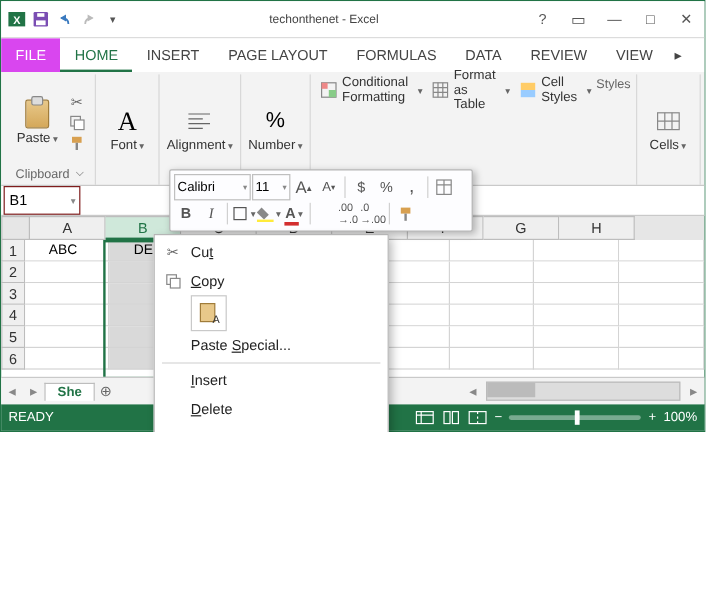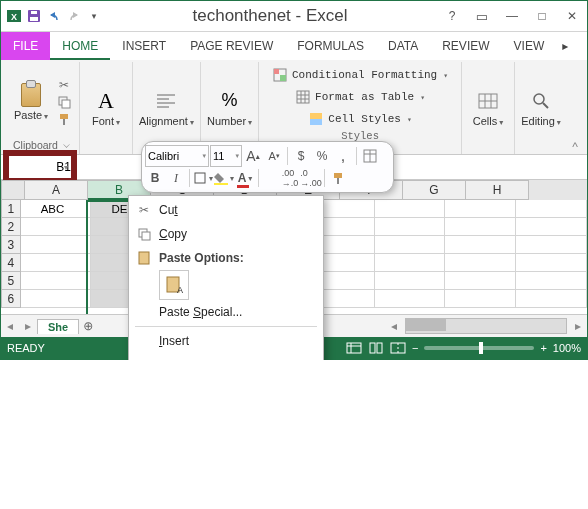--- a/index.html
+++ b/index.html
@@ -26,21 +26,21 @@
   display: flex;
   gap: 2px;
   padding-left: 4px;
   align-items: center;
 }
 .qat .icon, .titlebar .icon, .winbtn { width: 18px; height: 22px; display:flex; align-items:center; justify-content:center; color:#555;}
 .title {
   flex: 1;
   text-align: center;
   color: #444;
-  font-size: 17px;
+  font-size: 10px;
 }
 .winbtns { display:flex; margin-left:auto; }
 .winbtn { width: 30px; height: 28px; }
 .ribbon-tabs {
   display: flex;
   background: #fff;
   height: 28px;
 }
 .rtab {
   padding: 0 12px;
@@ -82,39 +82,38 @@
 
 .name-box-row {
   height: 24px;
   display:flex;
   align-items:center;
   border-bottom:1px solid #c9c9c9;
   background:#fff;
 }
 .name-box {
   width: 58px; height:22px;
-  border:6px solid #7f1d1d;
+  border:1px solid #7f1d1d;
   margin:0 2px;
   padding-left:4px;
   display:flex;align-items:center;
   font-size:12px;
   position:relative;
-  justify-content:flex-end;
 }
 .name-box::after{content:"▾";position:absolute;right:3px;font-size:8px;color:#888;}
 .formula-bar { flex:1; }
 
 .mini-toolbar {
   position:absolute;
   left:140px; top:140px;
   width:245px;
   background:#fdfdff;
   border:1px solid #b5b5b5;
   box-shadow:2px 2px 6px rgba(0,0,0,.25);
-  border-radius:12px;
+  border-radius:2px;
   padding:3px;
   z-index:5;
 }
 .mt-row{display:flex;align-items:center;gap:1px;height:22px;}
 .mt-sel{border:1px solid #bfbfbf;height:20px;font-size:11px;padding:0 2px;display:flex;align-items:center;min-width:58px;position:relative;}
 .mt-sel.small{min-width:26px;align-items:center;}
 .mt-sel::after{content:"▾";font-size:7px;margin-left:auto;color:#888;}
 .mt-btn{width:20px;height:20px;display:flex;align-items:center;justify-content:center;color:#555;font-size:12px;}
 .mt-sep{width:1px;height:18px;background:#d0d0d0;margin:0 2px;}
 
@@ -204,21 +203,21 @@
       <div class="winbtn">—</div>
       <div class="winbtn">□</div>
       <div class="winbtn">✕</div>
     </div>
   </div>
 
   <div class="ribbon-tabs">
     <div class="rtab file">FILE</div>
     <div class="rtab active">HOME</div>
     <div class="rtab">INSERT</div>
-    <div class="rtab">PAGE REVIEW</div>
+    <div class="rtab">PAGE LAYOUT</div>
     <div class="rtab">FORMULAS</div>
     <div class="rtab">DATA</div>
     <div class="rtab">REVIEW</div>
     <div class="rtab">VIEW</div>
     <div class="rtab more">▸</div>
   </div>
 
   <div class="ribbon-body">
     <div class="ribbon-group">
       <div class="gbody">
@@ -276,21 +275,21 @@
     </div>
     <div class="ribbon-group">
       <div class="gbody">
           <div class="bigbtn">
             <div class="ic" style="font-size:18px;">%</div>
             <div class="lbl drop">Number</div>
           </div>
         </div>
       <div class="glabel"></div>
     </div>
-    <div class="ribbon-group styles-group" style="flex-direction:column;align-items:center;padding:2px 4px;font-family:Liberation Mono, monospace;">
+    <div class="ribbon-group styles-group" style="flex-direction:row;align-items:flex-start;padding:2px 4px;">
       <div class="styles-row">
           <span class="ic">
             <svg width="14" height="14">
               <rect x="1" y="1" width="12" height="12" fill="none" stroke="#888"></rect>
               <rect x="1" y="1" width="5" height="5" fill="#e88"></rect>
               <rect x="7" y="7" width="6" height="6" fill="#8c8"></rect>
             </svg>
           </span>
           <span>Conditional Formatting</span>
           <span class="drop"></span>
@@ -547,28 +546,20 @@
       </div>
     <div class="ctx-item">
         <span class="ic">
           <svg width="14" height="14">
             <rect x="2" y="2" width="8" height="8" fill="none" stroke="#888"></rect>
             <rect x="5" y="5" width="8" height="8" fill="#fff" stroke="#888"></rect>
           </svg>
         </span>
         <span class="lbl"><u>C</u><span>opy</span></span>
       </div>
-    <div class="ctx-item disabled">
-        <span class="ic">
-          <svg width="14" height="14">
-            <rect x="2" y="1" width="10" height="12" fill="#e8c88a" stroke="#a07c3a"></rect>
-          </svg>
-        </span>
-        <span class="lbl">Paste Options:</span>
-      </div>
     <div class="paste-opts">
       <div class="paste-opt">
           <svg width="20" height="20">
             <rect x="3" y="2" width="12" height="15" fill="#e8c88a" stroke="#a07c3a"></rect>
             <text x="13" y="18" font-size="9" fill="#333">A</text>
           </svg>
         </div>
     </div>
     <div class="ctx-item">
         <span class="lbl"><span>Paste </span><u>S</u><span>pecial...</span></span>

